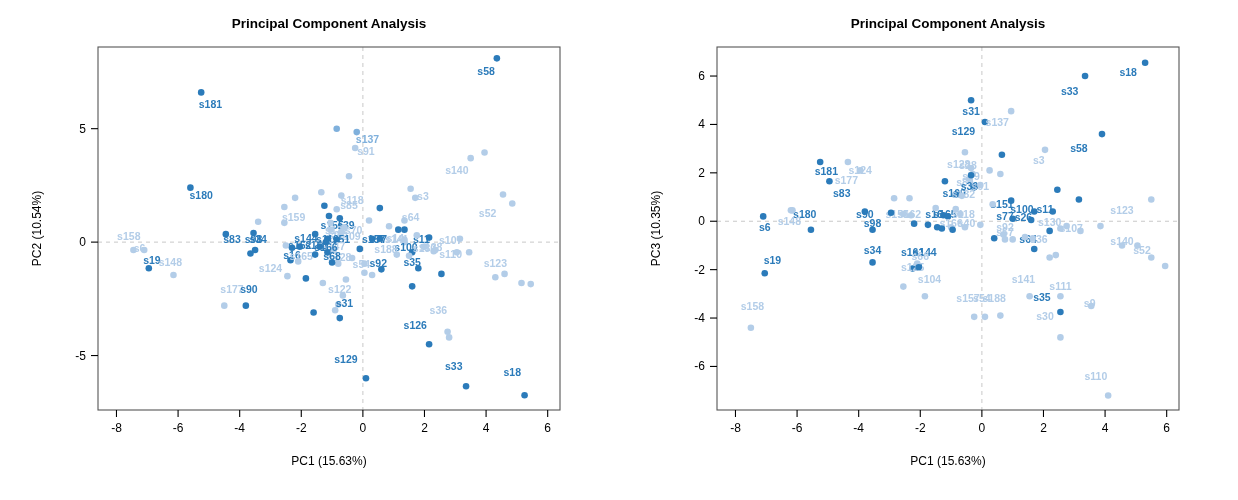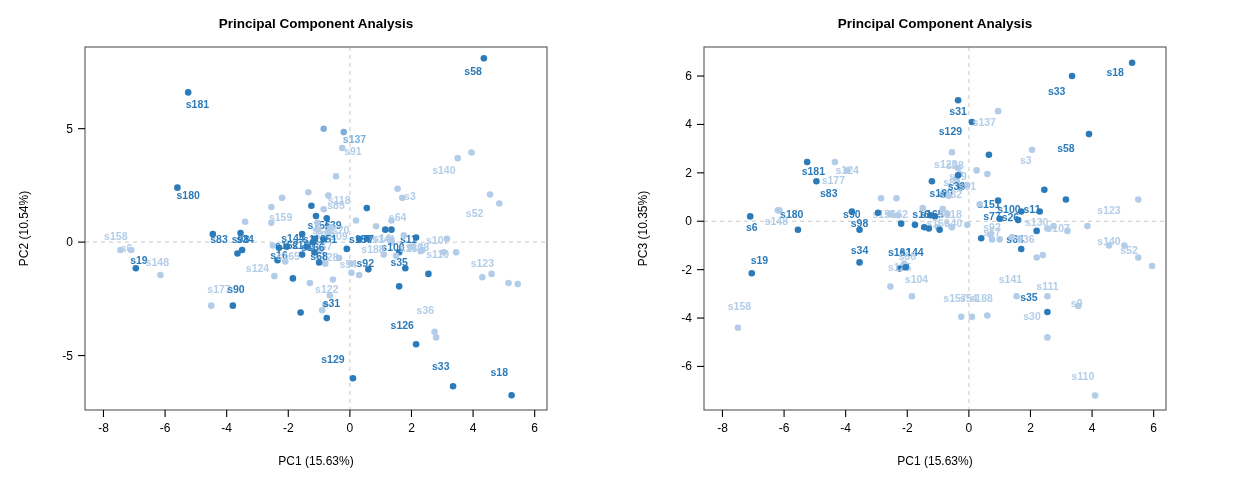--- a/index.html
+++ b/index.html
@@ -2,21 +2,21 @@
 <html><head>
 <meta charset="utf-8">
 <style>
   html,body{margin:0;padding:0;}
   body{
     width:1238px;height:500px;background:#ffffff;
     font-family:"Liberation Sans", sans-serif;
     overflow:hidden;
   }
   #root{position:relative;width:1238px;height:500px;}
-  .panel{position:absolute;top:0;height:351px;width:619px;}
+  .panel{position:absolute;top:0;height:351px;width:619px;padding-left:13px;}
   #panel-left{left:0;}
   #panel-right{left:619px;}
   svg{display:block;}
   .plot-title{font-family:"Liberation Sans",sans-serif;font-size:13.5px;font-weight:bold;fill:#000000;}
   .axis-label{font-family:"Liberation Sans",sans-serif;font-size:12px;fill:#000000;}
   .tick-label{font-family:"Liberation Sans",sans-serif;font-size:12px;fill:#000000;}
   .pt-label{font-family:"Liberation Sans",sans-serif;font-size:10.5px;font-weight:bold;}
   .box{fill:none;stroke:#555555;stroke-width:1.1;}
   .tickline{stroke:#000000;stroke-width:1.1;}
   .guide{stroke:#c8c8c8;stroke-width:1;stroke-dasharray:4 4;}

